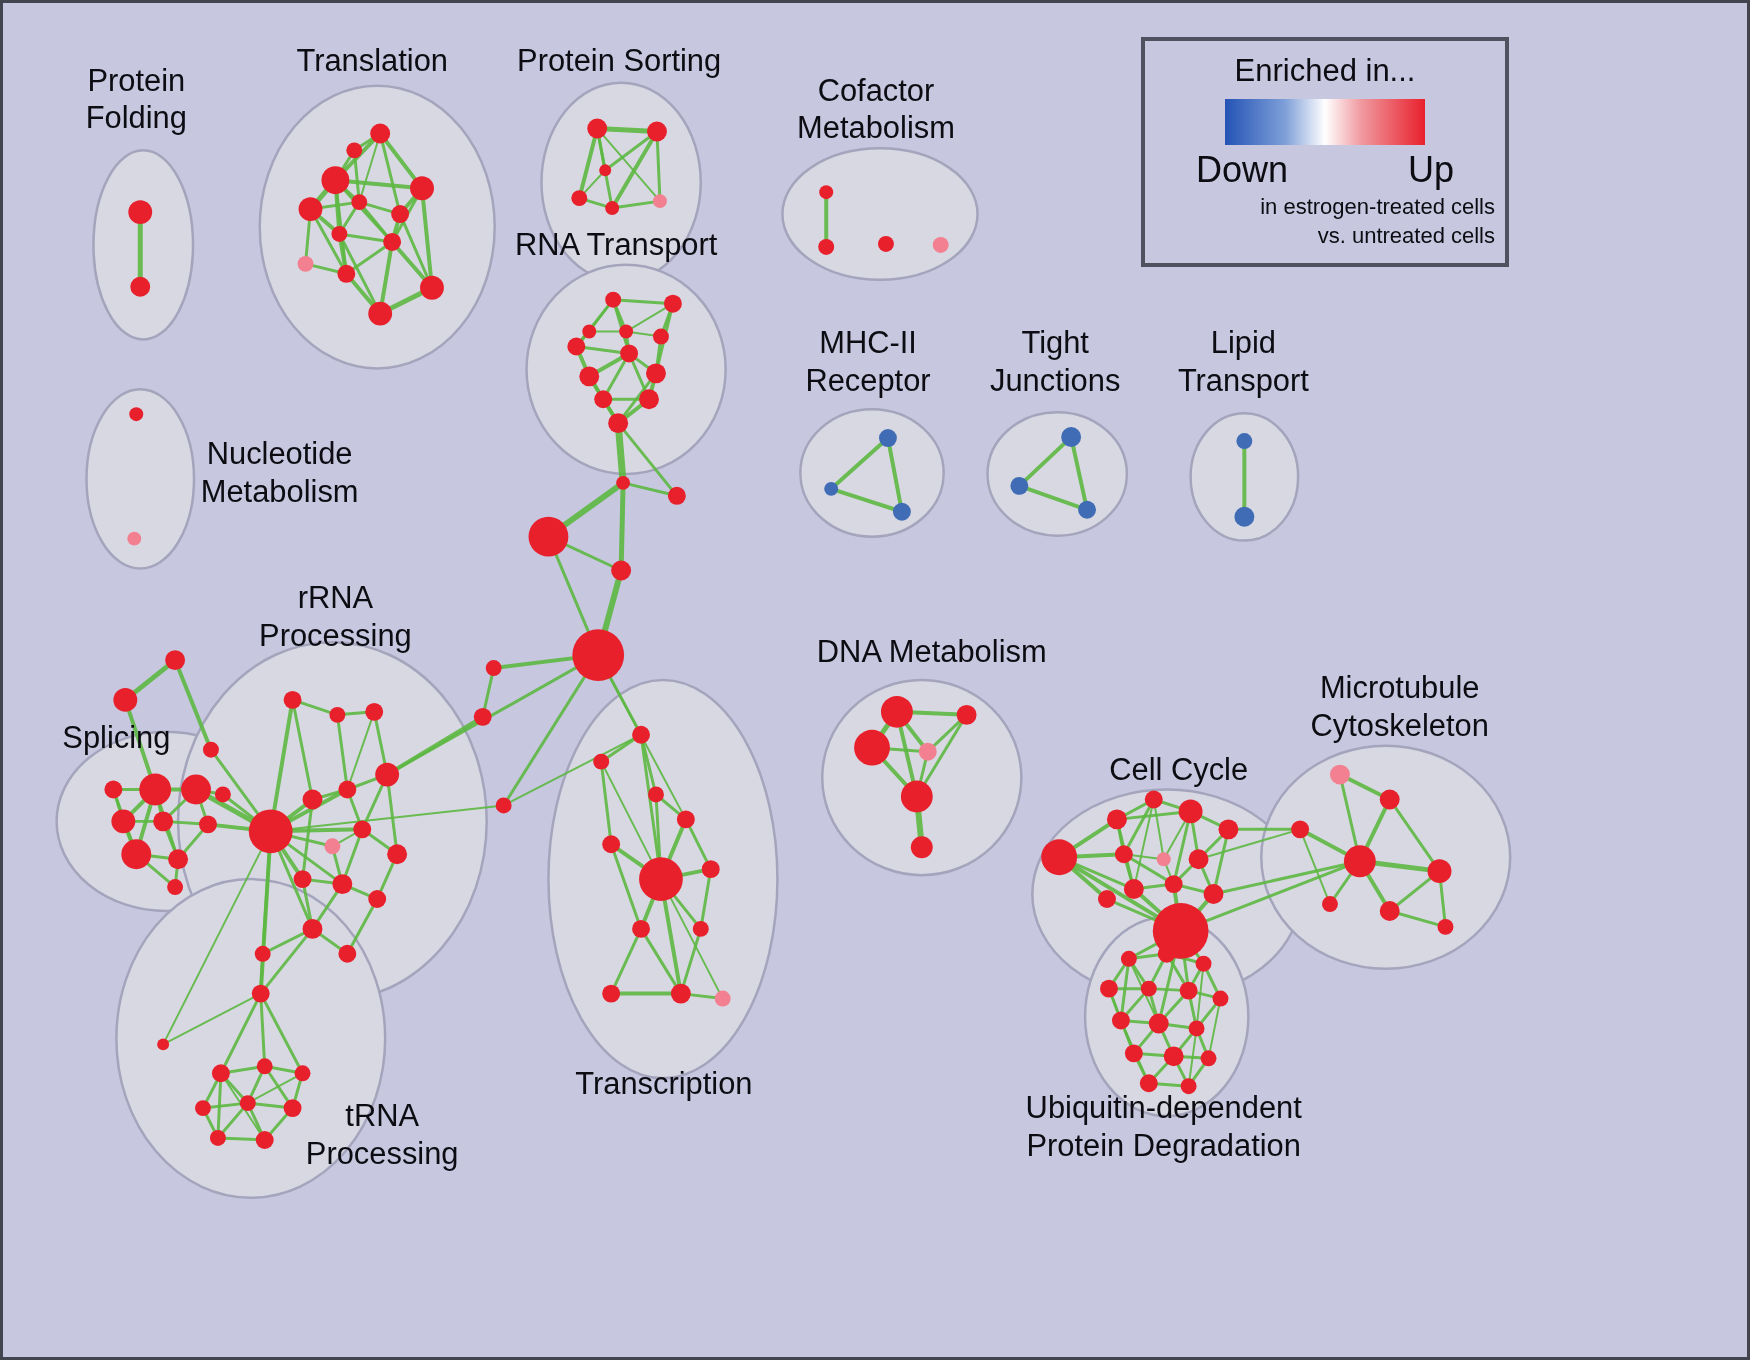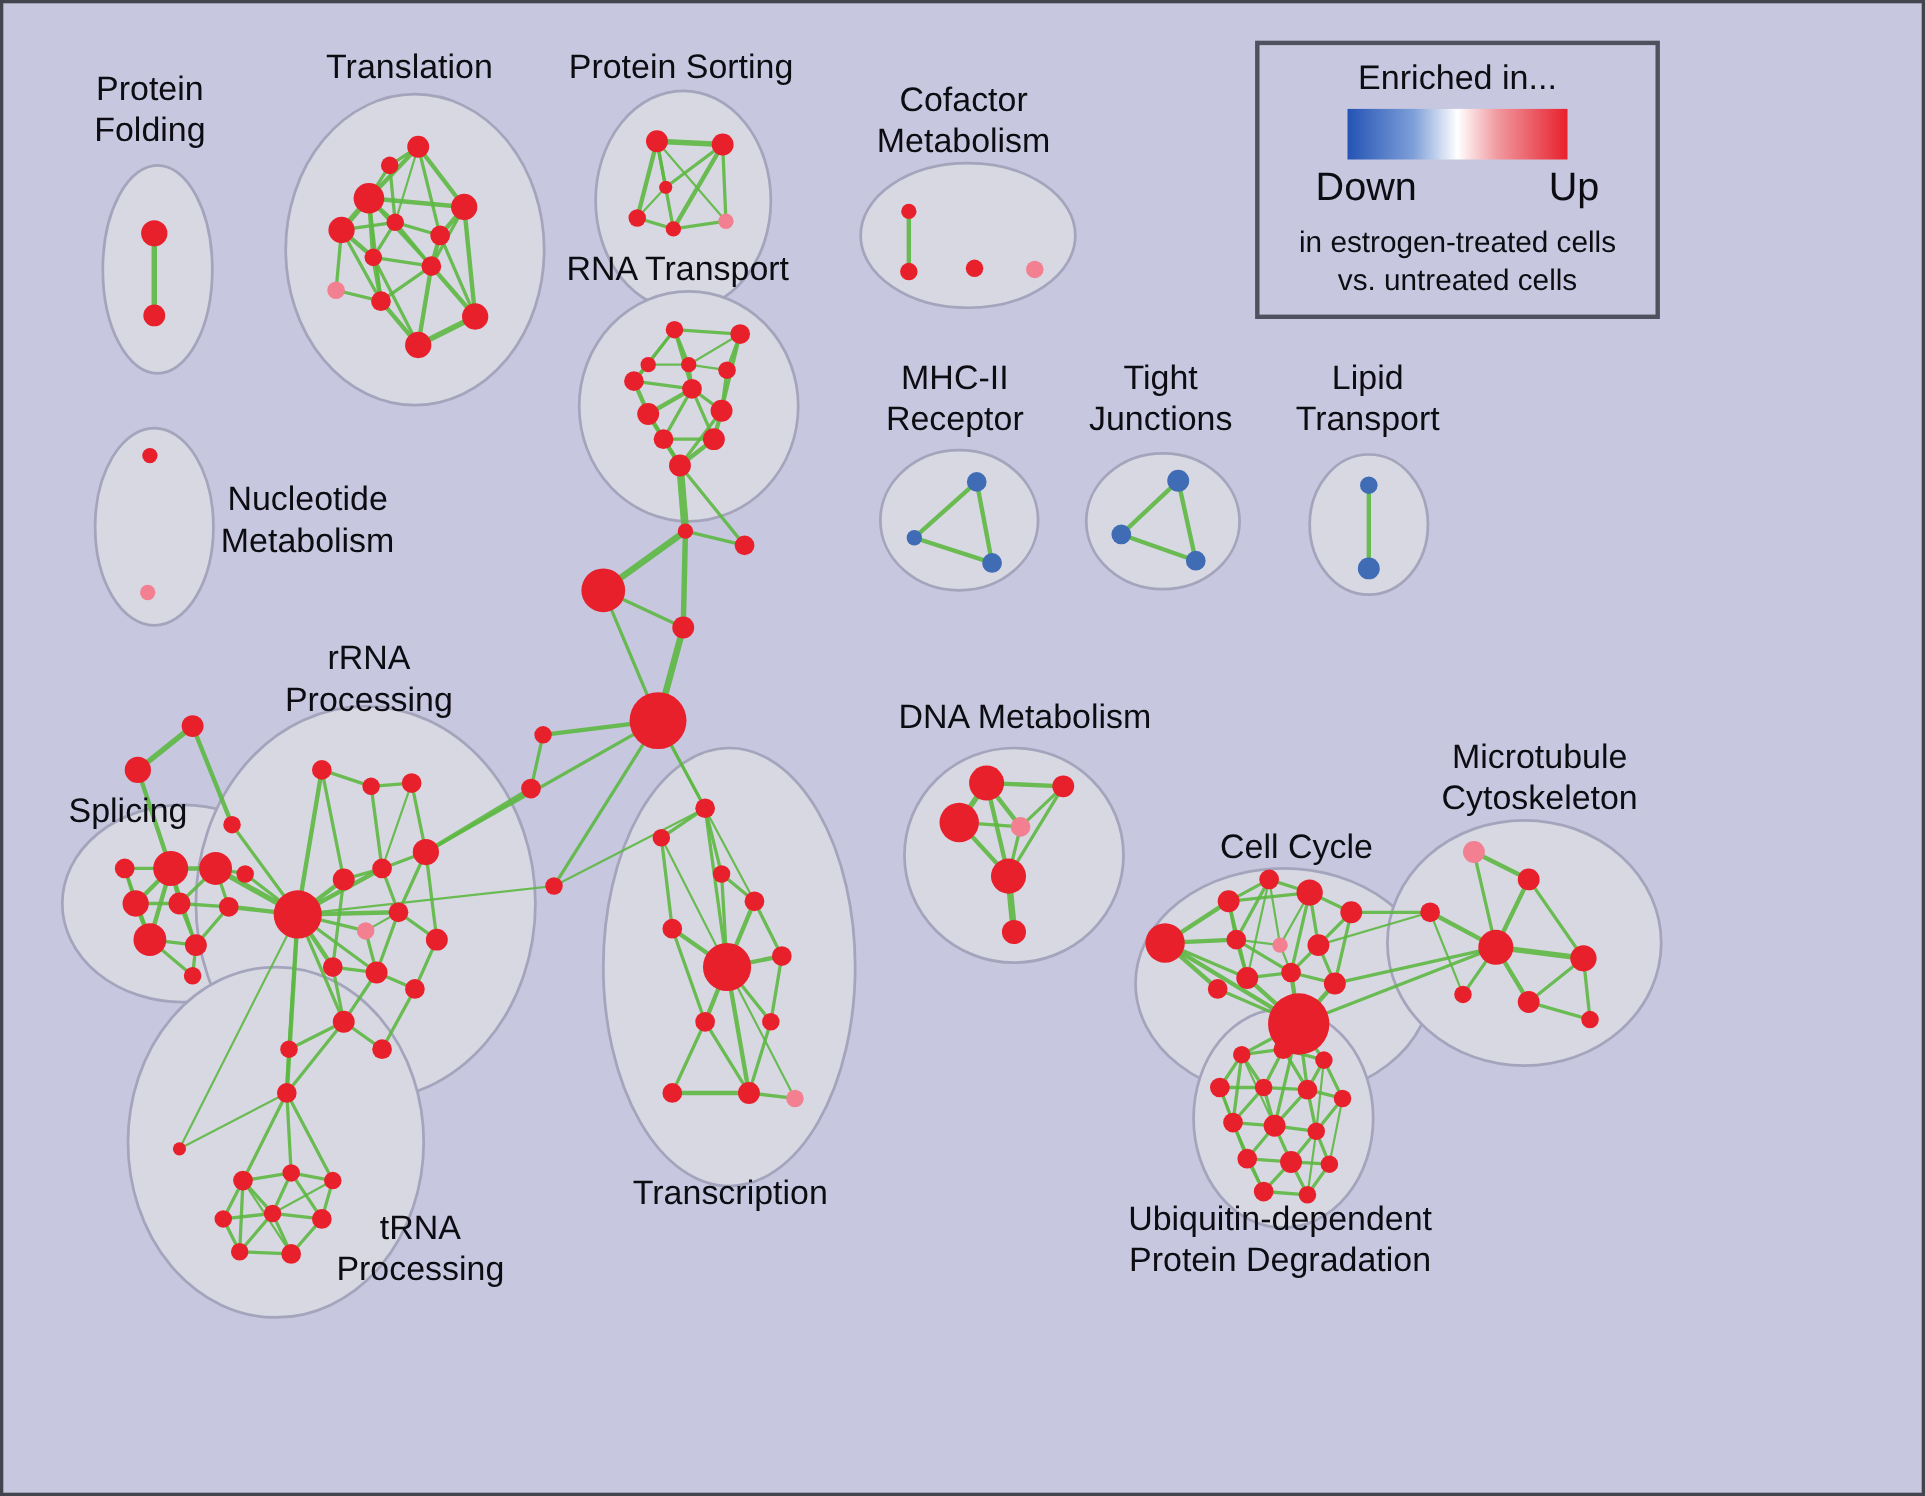--- a/index.html
+++ b/index.html
@@ -33,21 +33,21 @@
     width:200px; height:46px;
     margin:10px auto 4px auto;
   }
   .legend-scale-row {
     display:flex;
     justify-content:space-between;
     width:258px;
     margin:0 auto;
     font-size:36px;
   }
-  .legend-caption { font-size:27px; line-height:1.3; margin-top:12px; }
+  .legend-caption { font-size:22px; line-height:1.3; margin-top:2px;text-align:right; }
 </style>
 </head>
 <body>
 
 <div class="figure">
 
   <svg id="network-svg" viewBox="0 0 1750 1360">
       <g>
         <ellipse cx="140" cy="243" rx="50" ry="95" fill="#d8d8e2" stroke="#a4a4bd" stroke-width="2.5"></ellipse>
         <ellipse cx="375" cy="225" rx="118" ry="142" fill="#d8d8e2" stroke="#a4a4bd" stroke-width="2.5"></ellipse>

